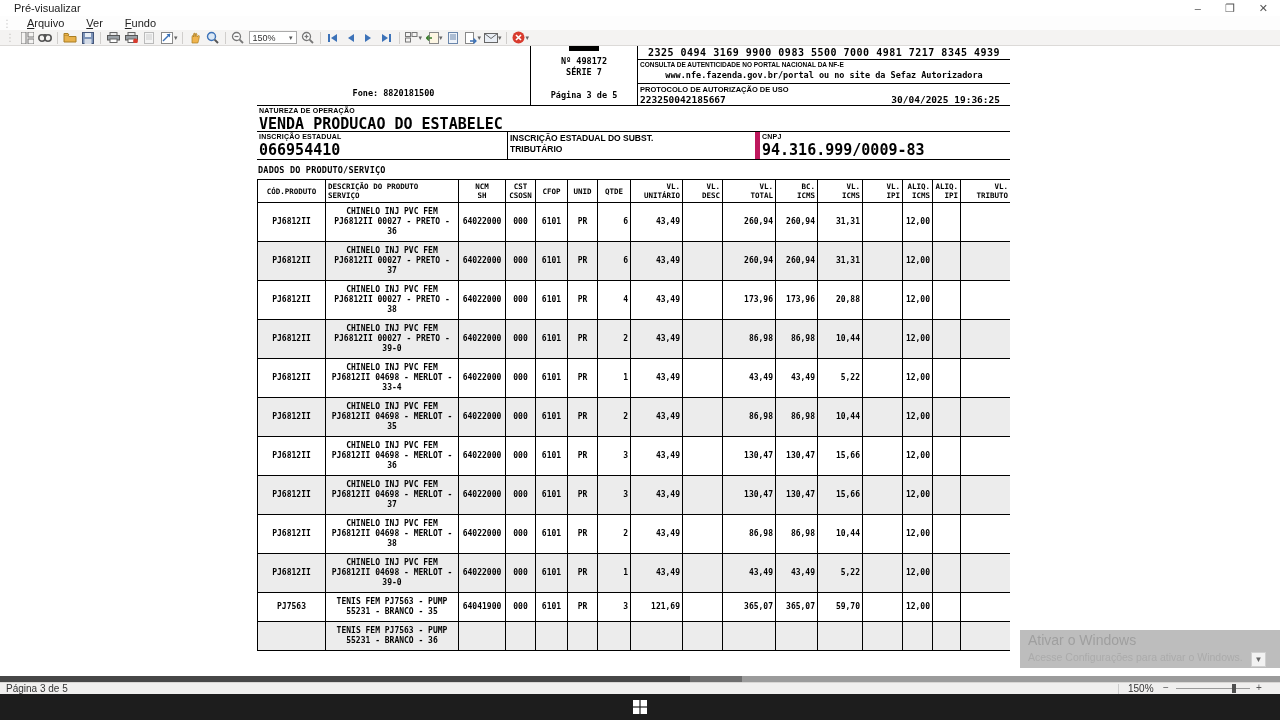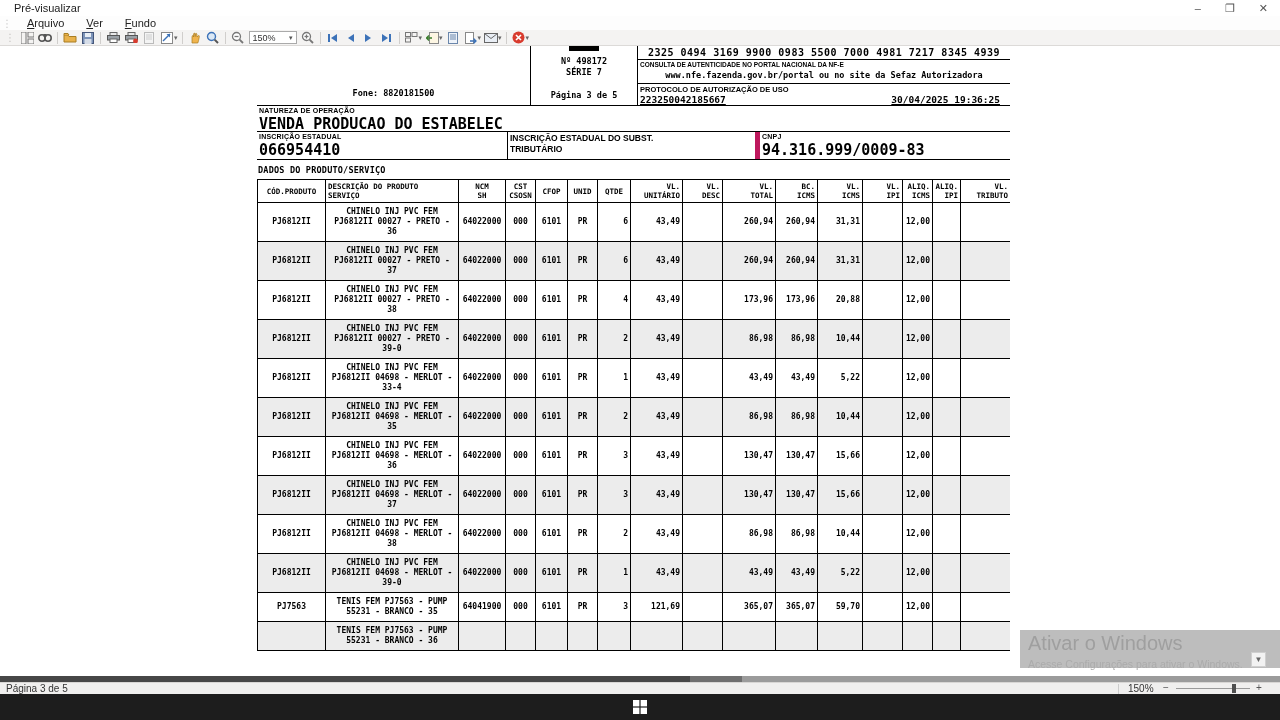--- a/index.html
+++ b/index.html
@@ -24,40 +24,40 @@
   .zoom-combo { width:48px; height:13px; border:1px solid #aaa; background:#fff; font-size:9px; color:#333; display:flex; align-items:center; justify-content:space-between; padding:0 3px; margin:0 2px; }
   .zoom-combo .dd { font-size:7px; color:#555; }
 
   
   .preview { position:absolute; left:0; top:46px; width:1280px; height:630px; background:#fff; overflow:hidden; }
   .page { position:absolute; left:257px; top:0; width:753px; height:622px; background:#fff; overflow:hidden;
           font-family:"DejaVu Sans Mono", monospace; font-weight:bold; color:#000; }
   .grayband { position:absolute; left:1020px; top:584px; width:260px; height:38px; background:#bdbdbd; }
   .vscroll-btn { position:absolute; left:1251px; top:606px; width:15px; height:15px; background:#f2f2f2; border:1px solid #cfcfcf; font-size:8px; color:#666; display:flex; align-items:center; justify-content:center; }
   .watermark { position:absolute; left:1028px; top:586px; width:250px; }
-  .watermark .l1 { font-size:20px; color:#9f9f9f; }
+  .watermark .l1 { font-size:14px; color:#9f9f9f; }
   .watermark .l2 { font-size:10.5px; color:#ababab; margin-top:3px; }
 
   
   .doc-head { display:flex; height:60px; border-bottom:1px solid #000; }
   .dh-left { width:273px; position:relative; }
   .dh-left .fone { position:absolute; left:0; right:0; bottom:7px; text-align:center; font-size:8.5px; }
   .dh-mid { width:107px; border-left:1px solid #000; position:relative; text-align:center; }
   .barstub { position:absolute; top:0; left:50%; transform:translateX(-50%); width:30px; height:5px; background:#000; }
   .dh-mid .num { position:absolute; top:10px; left:0; right:0; font-size:8.5px; }
   .dh-mid .serie { position:absolute; top:21px; left:0; right:0; font-size:8.5px; }
   .dh-mid .pg { position:absolute; top:44px; left:0; right:0; font-size:8.5px; }
   .dh-right { width:373px; border-left:1px solid #000; display:flex; flex-direction:column; }
   .keybox { height:14px; border-bottom:1px solid #000; text-align:center; font-size:10px; letter-spacing:0.5px; line-height:13px; white-space:nowrap; }
   .consbox { height:25px; border-bottom:1px solid #000; }
   .consbox .cl1 { font-size:6.5px; padding:1px 2px 0 2px; font-family:"Liberation Sans",sans-serif; font-weight:bold; }
   .consbox .cl2 { font-size:8.5px; text-align:center; margin-top:2px; }
   .protbox { flex:1; }
   .protbox .pl { font-size:7.5px; padding:1px 2px 0 2px; font-family:"Liberation Sans",sans-serif; font-weight:bold; }
-  .protrow { display:flex; justify-content:space-between; font-size:9.5px; padding:0 10px 0 2px;text-decoration:underline; }
+  .protrow { display:flex; justify-content:space-between; font-size:9.5px; padding:0 10px 0 2px; }
 
   .nat-row { height:26px; border-bottom:1px solid #000; padding:1px 2px; }
   .lbl { font-size:7px; font-family:"Liberation Sans",sans-serif; font-weight:bold; letter-spacing:0.2px; }
   .val { font-size:15px; margin-top:1px; }
   .insc-row { display:flex; height:28px; border-bottom:1px solid #000; }
   .insc-row > div { padding:1px 2px; }
   .ic1 { width:250px; }
   .ic2 { width:248px; border-left:1px solid #000; font-size:8.5px; font-family:"Liberation Sans",sans-serif; font-weight:bold; white-space:pre-line; line-height:1.35; }
   .ic3 { width:255px; border-left:5px solid #be185d; }
   .section-title { height:19px; font-size:8.5px; display:flex; align-items:center; padding-left:1px; letter-spacing:0.2px;text-align:center; }

